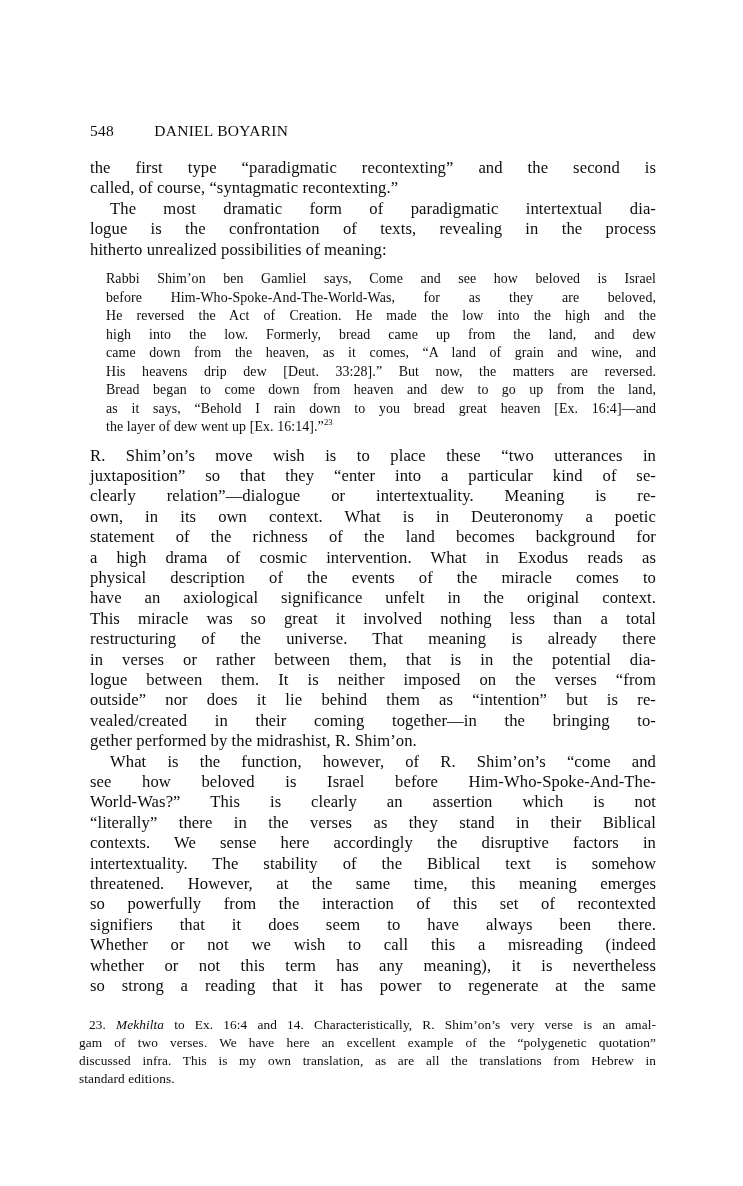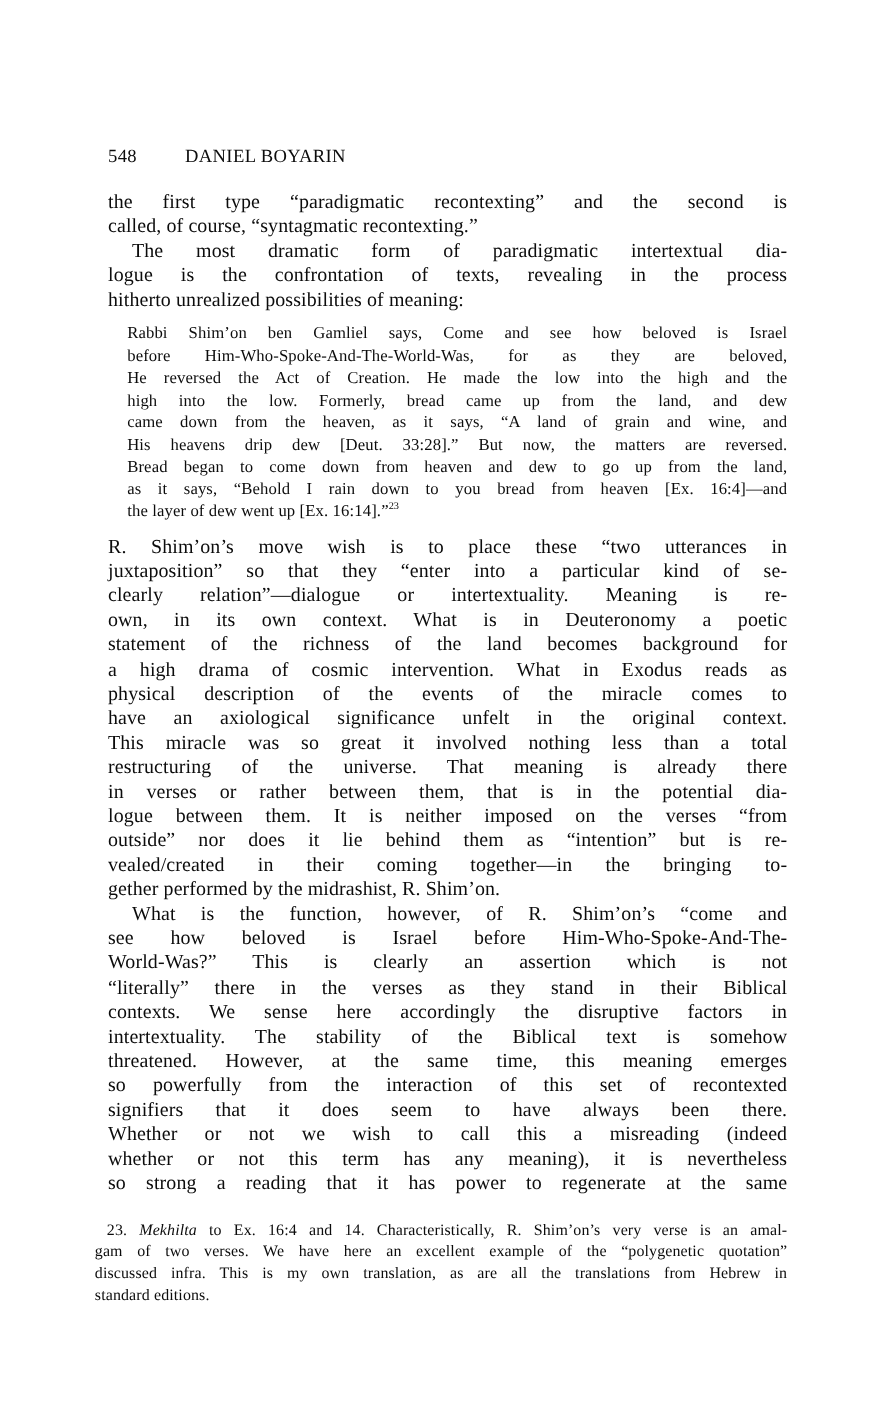--- a/index.html
+++ b/index.html
@@ -95,24 +95,24 @@
       <div class="block para indent">
           <div class="line first">The most dramatic form of paradigmatic intertextual dia-</div>
           <div class="line">logue is the confrontation of texts, revealing in the process</div>
           <div class="line last">hitherto unrealized possibilities of meaning:</div>
         </div>
       <div class="block quote">
           <div class="line first">Rabbi Shim’on ben Gamliel says, Come and see how beloved is Israel</div>
           <div class="line">before Him-Who-Spoke-And-The-World-Was, for as they are beloved,</div>
           <div class="line">He reversed the Act of Creation. He made the low into the high and the</div>
           <div class="line">high into the low. Formerly, bread came up from the land, and dew</div>
-          <div class="line">came down from the heaven, as it says, “A land of grain and wine, and</div>
+          <div class="line">came down from the heaven, as it comes, “A land of grain and wine, and</div>
           <div class="line">His heavens drip dew [Deut. 33:28].” But now, the matters are reversed.</div>
           <div class="line">Bread began to come down from heaven and dew to go up from the land,</div>
-          <div class="line">as it says, “Behold I rain down to you bread from heaven [Ex. 16:4]—and</div>
+          <div class="line">as it says, “Behold I rain down to you bread great heaven [Ex. 16:4]—and</div>
           <div class="line last">the layer of dew went up [Ex. 16:14].”<sup>23</sup></div>
         </div>
       <div class="block para">
           <div class="line first">R. Shim’on’s move wish is to place these “two utterances in</div>
           <div class="line">juxtaposition” so that they “enter into a particular kind of se-</div>
           <div class="line">clearly relation”—dialogue or intertextuality. Meaning is re-</div>
           <div class="line">own, in its own context. What is in Deuteronomy a poetic</div>
           <div class="line">statement of the richness of the land becomes background for</div>
           <div class="line">a high drama of cosmic intervention. What in Exodus reads as</div>
           <div class="line">physical description of the events of the miracle comes to</div>

